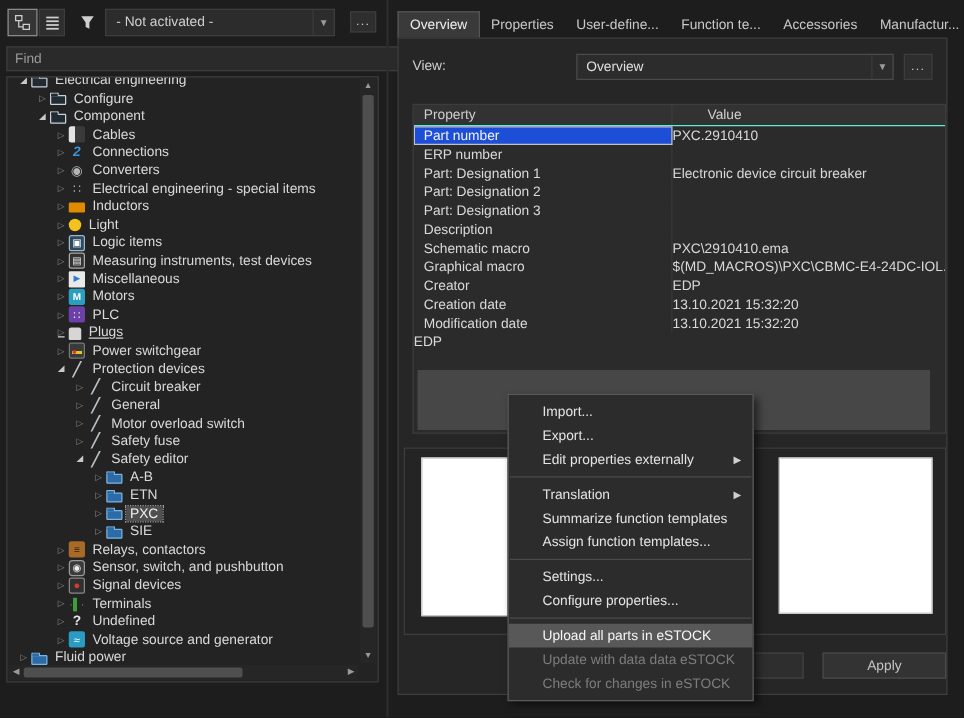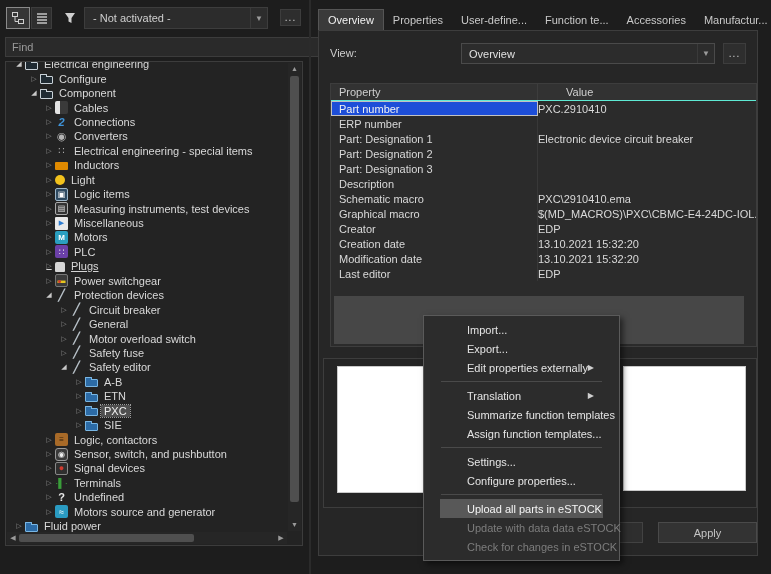--- a/index.html
+++ b/index.html
@@ -81,21 +81,21 @@
   #prop-filler{position:absolute;left:3px;right:12px;top:212px;bottom:2px;background:#474747;}
   
   #preview-box{left:323px;top:358px;width:434px;height:150px;background:#242424;border:1px solid #3d3d3d;box-sizing:border-box;}
   .white-box{position:absolute;background:#ffffff;border:1px solid #c9c9c9;box-sizing:border-box;}
   #wb-left{left:13px;top:7px;width:116px;height:127px;}
   #wb-right{left:299px;top:7px;width:123px;height:125px;}
   
   #hidden-btn{left:535px;top:522px;width:108px;height:21px;}
   #apply-btn{left:658px;top:522px;width:99px;height:21px;background:#333333;border:1px solid #4a4a4a;color:#c4c4c4;}
   
-  #ctx-menu{left:423px;top:315px;width:197px;background:#2c2c2c;border:1px solid #5a5a5a;box-sizing:border-box;padding:4px 16px;box-shadow:3px 3px 6px rgba(0,0,0,.55);z-index:50;}
+  #ctx-menu{left:406px;top:315px;width:197px;background:#2c2c2c;border:1px solid #5a5a5a;box-sizing:border-box;padding:4px 0;box-shadow:3px 3px 6px rgba(0,0,0,.55);z-index:50;}
   .mi{height:19px;display:flex;align-items:center;padding-left:27px;padding-right:8px;color:#e4e4e4;position:relative;white-space:nowrap;}
   .mi.hl{background:#585858;color:#f5f5f5;}
   .mi.dis{color:#7d7d7d;}
   .mi .sub{position:absolute;right:9px;font-size:8px;color:#cfcfcf;}
   .msep{height:1px;background:#4a4a4a;margin:4px 1px;}
   svg{display:block;}
 </style>
 </head>
 <body>
 
@@ -275,21 +275,21 @@
           <span class="tlabel sel">PXC</span>
         </div>
         <div class="trow" style="padding-left: 66px;">
           <span class="exp">▷</span>
           <span class="folder blue"></span>
           <span class="tlabel">SIE</span>
         </div>
         <div class="trow" style="padding-left: 36px;">
           <span class="exp">▷</span>
           <span class="ti i-relay">≡</span>
-          <span class="tlabel">Logic, contactors</span>
+          <span class="tlabel">Relays, contactors</span>
         </div>
         <div class="trow" style="padding-left: 36px;">
           <span class="exp">▷</span>
           <span class="ti i-sensor">◉</span>
           <span class="tlabel">Sensor, switch, and pushbutton</span>
         </div>
         <div class="trow" style="padding-left: 36px;">
           <span class="exp">▷</span>
           <span class="ti i-signal">●</span>
           <span class="tlabel">Signal devices</span>
@@ -300,21 +300,21 @@
           <span class="tlabel">Terminals</span>
         </div>
         <div class="trow" style="padding-left: 36px;">
           <span class="exp">▷</span>
           <span class="ti i-undef">?</span>
           <span class="tlabel">Undefined</span>
         </div>
         <div class="trow" style="padding-left: 36px;">
           <span class="exp">▷</span>
           <span class="ti i-volt">≈</span>
-          <span class="tlabel">Motors source and generator</span>
+          <span class="tlabel">Voltage source and generator</span>
         </div>
         <div class="trow" style="padding-left: 6px;">
           <span class="exp">▷</span>
           <span class="folder blue"></span>
           <span class="tlabel">Fluid power</span>
         </div>
       </div>
 
     <div class="sb-track" style="right:1px;top:1px;width:13px;bottom:14px;">
       <div class="sb-arrow" style="top:0;">▲</div>
@@ -391,21 +391,20 @@
         </div>
         <div class="prow">
           <div class="c1">Creation date</div>
           <div class="c2">13.10.2021 15:32:20</div>
         </div>
         <div class="prow">
           <div class="c1">Modification date</div>
           <div class="c2">13.10.2021 15:32:20</div>
         </div>
         <div class="prow">
-          <div class="c1">Last editor</div>
           <div class="c2">EDP</div>
         </div>
       </div>
     <div id="prop-filler"></div>
   </div>
 
   <div class="abs" id="preview-box">
     <div class="white-box" id="wb-left"></div>
     <div class="white-box" id="wb-right"></div>
   </div>

